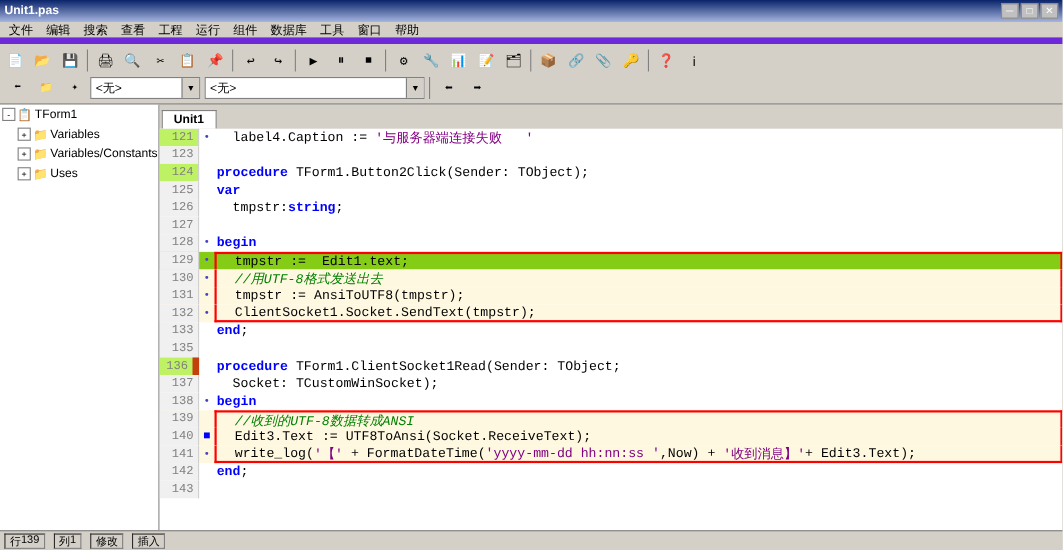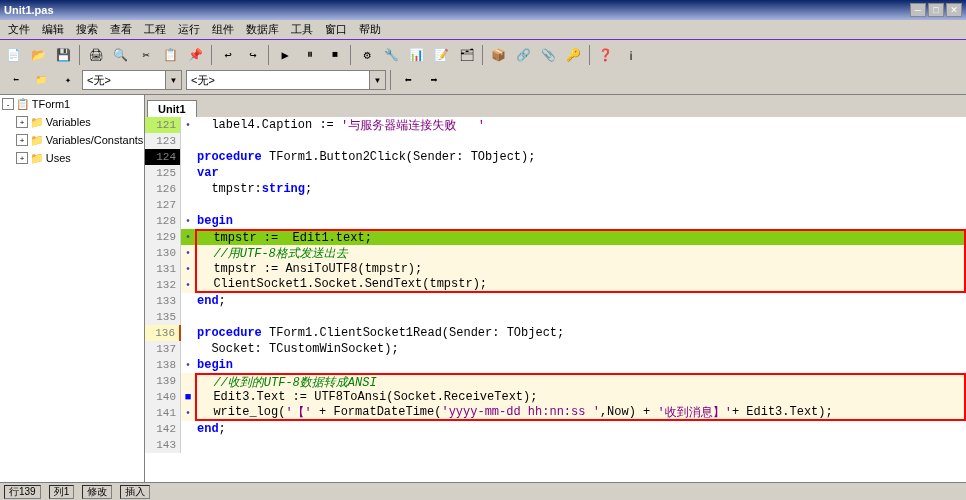--- a/index.html
+++ b/index.html
@@ -51,21 +51,21 @@
       height: calc(100% - 20px);
       background: #d4d0c8;
     }
 
     
     .menu-bar {
       height: 20px;
       background: #d4d0c8;
       display: flex;
       align-items: center;
-      border-bottom: 1px solid #6d28d9;
+      border-bottom: 6px solid #6d28d9;
       font-family: 'Tahoma', sans-serif;
       font-size: 11px;
       padding: 0 2px;
     }
     .menu-item {
       padding: 2px 6px;
       cursor: pointer;
     }
 
     
@@ -343,21 +343,21 @@
               <div style="width:36px;min-width:36px;text-align:right;padding-right:4px;color:#808080;background:#bef264;border-right:1px solid #d0d0d0;font-size:11px;height:16px;display:flex;align-items:center;justify-content:flex-end;">121</div>
               <div style="width:14px;min-width:14px;height:16px;display:flex;align-items:center;justify-content:center;font-size:10px;color:#4040c0;">•</div>
               <div style="flex:1;padding-left:2px;white-space:pre;height:16px;display:flex;align-items:center;font-size:12px;font-family:Courier New,monospace;overflow:hidden;">  label4.Caption := <span style="color:#800080;">'与服务器端连接失败   '</span></div>
             </div>
             <div style="display:flex;align-items:center;height:16px;">
               <div style="width:36px;min-width:36px;text-align:right;padding-right:4px;color:#808080;background:#f0f0f0;border-right:1px solid #d0d0d0;font-size:11px;height:16px;display:flex;align-items:center;justify-content:flex-end;">123</div>
               <div style="width:14px;min-width:14px;height:16px;display:flex;align-items:center;justify-content:center;font-size:10px;color:#4040c0;"></div>
               <div style="flex:1;padding-left:2px;white-space:pre;height:16px;display:flex;align-items:center;font-size:12px;font-family:Courier New,monospace;overflow:hidden;"></div>
             </div>
             <div style="display:flex;align-items:center;height:16px;">
-              <div style="width:36px;min-width:36px;text-align:right;padding-right:4px;color:#808080;background:#000000;border-right:1px solid #d0d0d0;font-size:11px;height:16px;display:flex;align-items:center;justify-content:flex-end;">124</div>
+              <div style="width:36px;min-width:36px;text-align:right;padding-right:4px;color:#808080;background:#bef264;border-right:1px solid #d0d0d0;font-size:11px;height:16px;display:flex;align-items:center;justify-content:flex-end;">124</div>
               <div style="width:14px;min-width:14px;height:16px;display:flex;align-items:center;justify-content:center;font-size:10px;color:#4040c0;"></div>
               <div style="flex:1;padding-left:2px;white-space:pre;height:16px;display:flex;align-items:center;font-size:12px;font-family:Courier New,monospace;overflow:hidden;"><span style="color:#0000ff;font-weight:bold;">procedure</span> TForm1.Button2Click(Sender: TObject);</div>
             </div>
             <div style="display:flex;align-items:center;height:16px;">
               <div style="width:36px;min-width:36px;text-align:right;padding-right:4px;color:#808080;background:#f0f0f0;border-right:1px solid #d0d0d0;font-size:11px;height:16px;display:flex;align-items:center;justify-content:flex-end;">125</div>
               <div style="width:14px;min-width:14px;height:16px;display:flex;align-items:center;justify-content:center;font-size:10px;color:#4040c0;"></div>
               <div style="flex:1;padding-left:2px;white-space:pre;height:16px;display:flex;align-items:center;font-size:12px;font-family:Courier New,monospace;overflow:hidden;"><span style="color:#0000ff;font-weight:bold;">var</span></div>
             </div>
             <div style="display:flex;align-items:center;height:16px;">
               <div style="width:36px;min-width:36px;text-align:right;padding-right:4px;color:#808080;background:#f0f0f0;border-right:1px solid #d0d0d0;font-size:11px;height:16px;display:flex;align-items:center;justify-content:flex-end;">126</div>
@@ -398,21 +398,21 @@
               <div style="width:36px;min-width:36px;text-align:right;padding-right:4px;color:#808080;background:#f0f0f0;border-right:1px solid #d0d0d0;font-size:11px;height:16px;display:flex;align-items:center;justify-content:flex-end;">133</div>
               <div style="width:14px;min-width:14px;height:16px;display:flex;align-items:center;justify-content:center;font-size:10px;color:#4040c0;"></div>
               <div style="flex:1;padding-left:2px;white-space:pre;height:16px;display:flex;align-items:center;font-size:12px;font-family:Courier New,monospace;overflow:hidden;"><span style="color:#0000ff;font-weight:bold;">end</span>;</div>
             </div>
             <div style="display:flex;align-items:center;height:16px;">
               <div style="width:36px;min-width:36px;text-align:right;padding-right:4px;color:#808080;background:#f0f0f0;border-right:1px solid #d0d0d0;font-size:11px;height:16px;display:flex;align-items:center;justify-content:flex-end;">135</div>
               <div style="width:14px;min-width:14px;height:16px;display:flex;align-items:center;justify-content:center;font-size:10px;color:#4040c0;"></div>
               <div style="flex:1;padding-left:2px;white-space:pre;height:16px;display:flex;align-items:center;font-size:12px;font-family:Courier New,monospace;overflow:hidden;"></div>
             </div>
             <div style="display:flex;align-items:center;height:16px;">
-              <div style="width:36px;min-width:36px;text-align:right;padding-right:4px;color:#808080;background:#fef9c3;border-right:2px solid #c2410c;font-size:11px;height:16px;display:flex;align-items:center;justify-content:flex-end;">136</div>
+              <div style="width:36px;min-width:36px;text-align:right;padding-right:4px;color:#808080;background:#bef264;border-right:6px solid #c2410c;font-size:11px;height:16px;display:flex;align-items:center;justify-content:flex-end;">136</div>
               <div style="width:14px;min-width:14px;height:16px;display:flex;align-items:center;justify-content:center;font-size:10px;color:#4040c0;"></div>
               <div style="flex:1;padding-left:2px;white-space:pre;height:16px;display:flex;align-items:center;font-size:12px;font-family:Courier New,monospace;overflow:hidden;"><span style="color:#0000ff;font-weight:bold;">procedure</span> TForm1.ClientSocket1Read(Sender: TObject;</div>
             </div>
             <div style="display:flex;align-items:center;height:16px;">
               <div style="width:36px;min-width:36px;text-align:right;padding-right:4px;color:#808080;background:#f0f0f0;border-right:1px solid #d0d0d0;font-size:11px;height:16px;display:flex;align-items:center;justify-content:flex-end;">137</div>
               <div style="width:14px;min-width:14px;height:16px;display:flex;align-items:center;justify-content:center;font-size:10px;color:#4040c0;"></div>
               <div style="flex:1;padding-left:2px;white-space:pre;height:16px;display:flex;align-items:center;font-size:12px;font-family:Courier New,monospace;overflow:hidden;">  Socket: TCustomWinSocket);</div>
             </div>
             <div style="display:flex;align-items:center;height:16px;">
               <div style="width:36px;min-width:36px;text-align:right;padding-right:4px;color:#808080;background:#f0f0f0;border-right:1px solid #d0d0d0;font-size:11px;height:16px;display:flex;align-items:center;justify-content:flex-end;">138</div>

